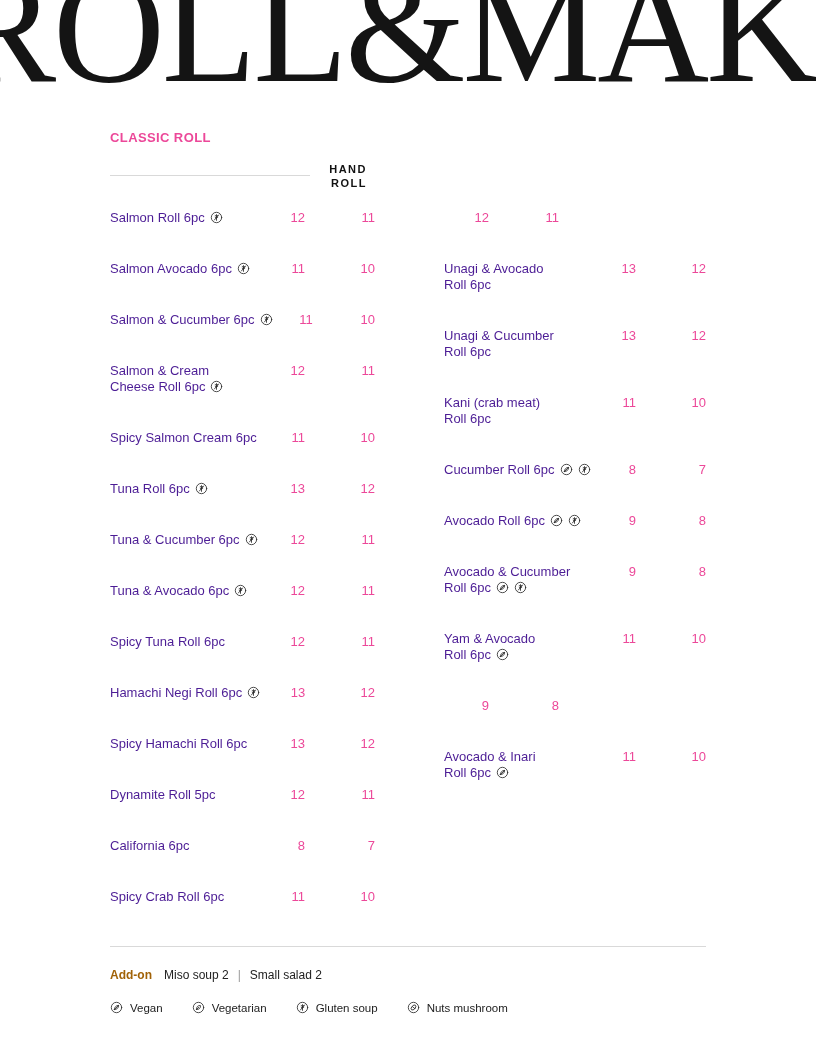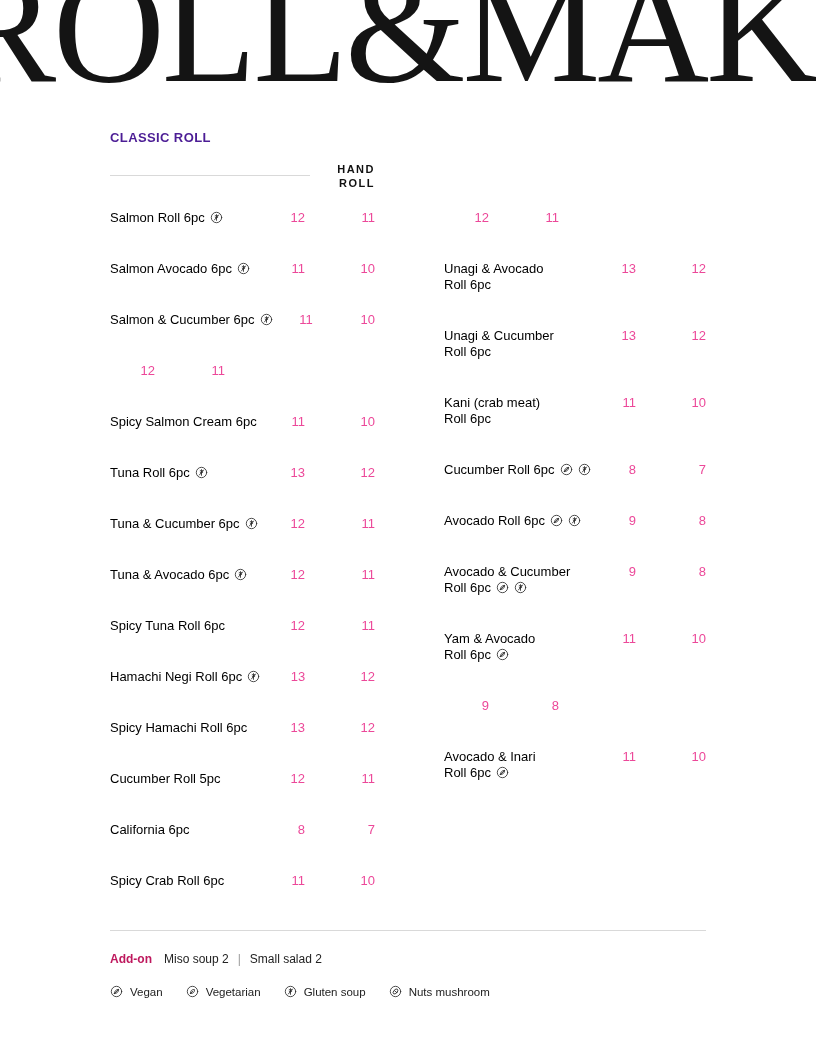--- a/index.html
+++ b/index.html
@@ -19,44 +19,44 @@
     font-family:"Liberation Serif", serif;
     font-weight:400;font-size:155px;line-height:150px;
     letter-spacing:-0.02em;white-space:nowrap;color:#141414;
     position:absolute;left:50%;transform:translateX(-50%);
     margin-top:-46px;
   }
   
   .menu{margin:0 110px;width:596px;}
   .section-title{
     margin-top:30px;font-size:13px;line-height:16px;font-weight:bold;
-    letter-spacing:0.4px;color:#4c1d95;
+    letter-spacing:0.4px;color:#ec4899;
   }
   .columns{display:flex;align-items:flex-start;}
   .col{display:flex;flex-direction:column;}
   .col-left{width:265px;margin-right:69px;}
   .col-right{width:262px;}
   .col-header{position:relative;height:64px;width:100%;}
   .rule{position:absolute;left:0;top:29px;width:200px;border-top:1px solid var(--line);}
   .hand-roll-label{
-    position:absolute;right:0;top:16px;width:52px;text-align:right;
+    position:absolute;right:8px;top:16px;width:52px;text-align:right;
     font-size:11px;line-height:14px;font-weight:bold;letter-spacing:1.5px;color:#111;
   }
   .row{display:flex;align-items:flex-start;margin-bottom:35px;}
-  .iname{flex:1;font-size:13px;line-height:16px;color:#000000;white-space:nowrap;}
+  .iname{flex:1;font-size:13px;line-height:16px;color:#4c1d95;white-space:nowrap;}
   .iname svg{vertical-align:-2px;margin-left:5px;}
   .price{font-size:13px;line-height:16px;text-align:right;color:#ec4899;}
   .p1{width:45px;}
   .p2{width:70px;}
   
   .footer-rule{border:none;border-top:1px solid var(--line);margin-top:6px;}
   .addon{margin-top:21px;font-size:12px;line-height:15px;color:#222;}
-  .addon .addon-label{font-weight:bold;color:#be185d;margin-right:12px;}
+  .addon .addon-label{font-weight:bold;color:#a16207;margin-right:12px;}
   .addon .sep{color:var(--divider);margin:0 9px;}
-  .legend{margin-top:18px;display:flex;align-items:center;gap:23px;}
+  .legend{margin-top:18px;display:flex;align-items:center;gap:29px;}
   .legend-entry{display:flex;align-items:center;gap:7px;font-size:11.5px;color:#222;}
   .legend-entry svg{display:block;}
 </style>
 </head>
 <body>
 
 <header class="masthead">
   <h1>ROLL&amp;MAKI</h1>
 </header>
 
@@ -100,20 +100,29 @@
                   <circle cx="7" cy="7" r="5.6"></circle>
                   <path d="M7 3.9 L7 10.1"></path>
                   <path d="M7 5.7 L5.6 4.9 M7 5.7 L8.4 4.9 M7 7.5 L5.6 6.7 M7 7.5 L8.4 6.7"></path>
                   <path d="M4.7 9.7 L9.3 4.3"></path>
                 </svg></div>
             </div>
             <div class="price p1">11</div>
             <div class="price p2">10</div>
           </div>
           <div class="row">
+            <div class="iname">
+              <div>Salmon &amp; Cream</div>
+              <div>Cheese Roll 6pc<svg width="13" height="13" viewBox="0 0 14 14" fill="none" stroke="#2a2a2a" stroke-width="0.9" stroke-linecap="round">
+                  <circle cx="7" cy="7" r="5.6"></circle>
+                  <path d="M7 3.9 L7 10.1"></path>
+                  <path d="M7 5.7 L5.6 4.9 M7 5.7 L8.4 4.9 M7 7.5 L5.6 6.7 M7 7.5 L8.4 6.7"></path>
+                  <path d="M4.7 9.7 L9.3 4.3"></path>
+                </svg></div>
+            </div>
             <div class="price p1">12</div>
             <div class="price p2">11</div>
           </div>
           <div class="row">
             <div class="iname">
               <div>Spicy Salmon Cream 6pc</div>
             </div>
             <div class="price p1">11</div>
             <div class="price p2">10</div>
           </div>
@@ -174,21 +183,21 @@
           </div>
           <div class="row">
             <div class="iname">
               <div>Spicy Hamachi Roll 6pc</div>
             </div>
             <div class="price p1">13</div>
             <div class="price p2">12</div>
           </div>
           <div class="row">
             <div class="iname">
-              <div>Cucumber Roll 5pc</div>
+              <div>Dynamite Roll 5pc</div>
             </div>
             <div class="price p1">12</div>
             <div class="price p2">11</div>
           </div>
           <div class="row">
             <div class="iname">
               <div>California 6pc</div>
             </div>
             <div class="price p1">8</div>
             <div class="price p2">7</div>

